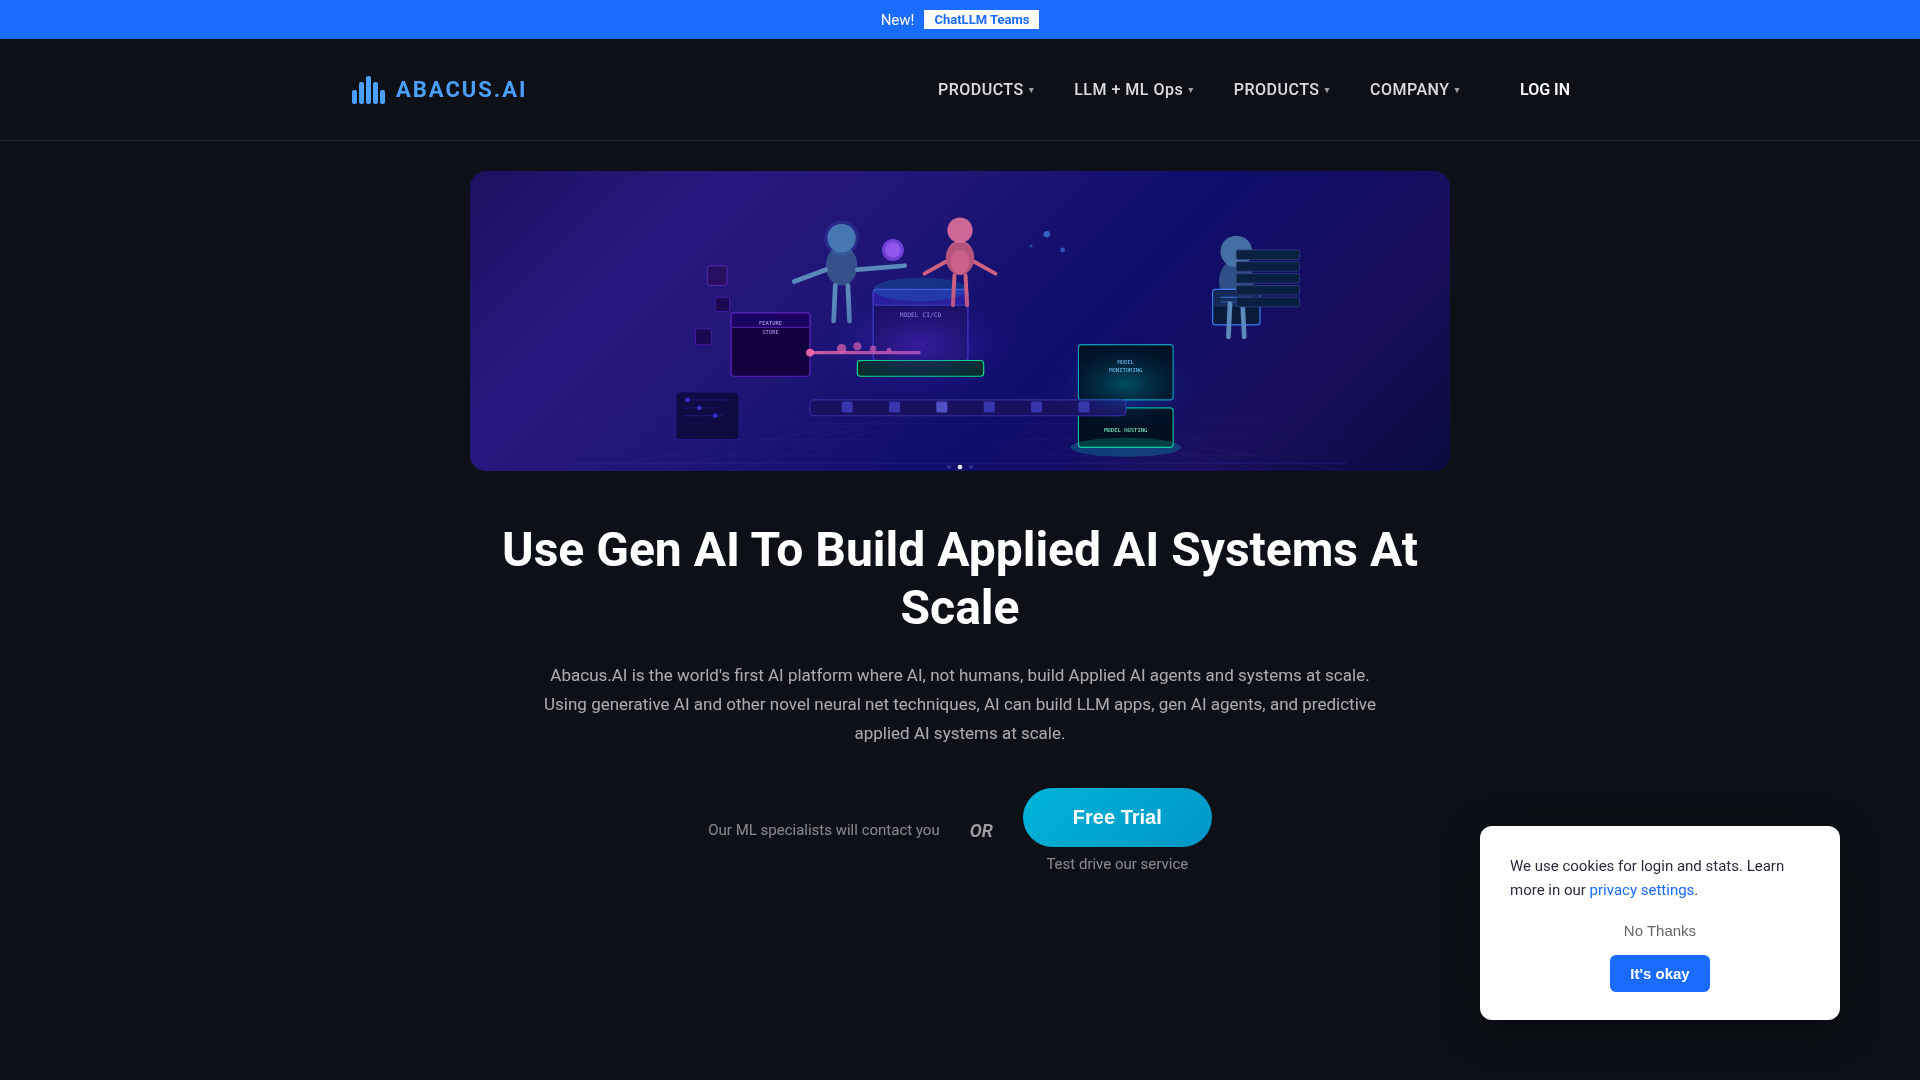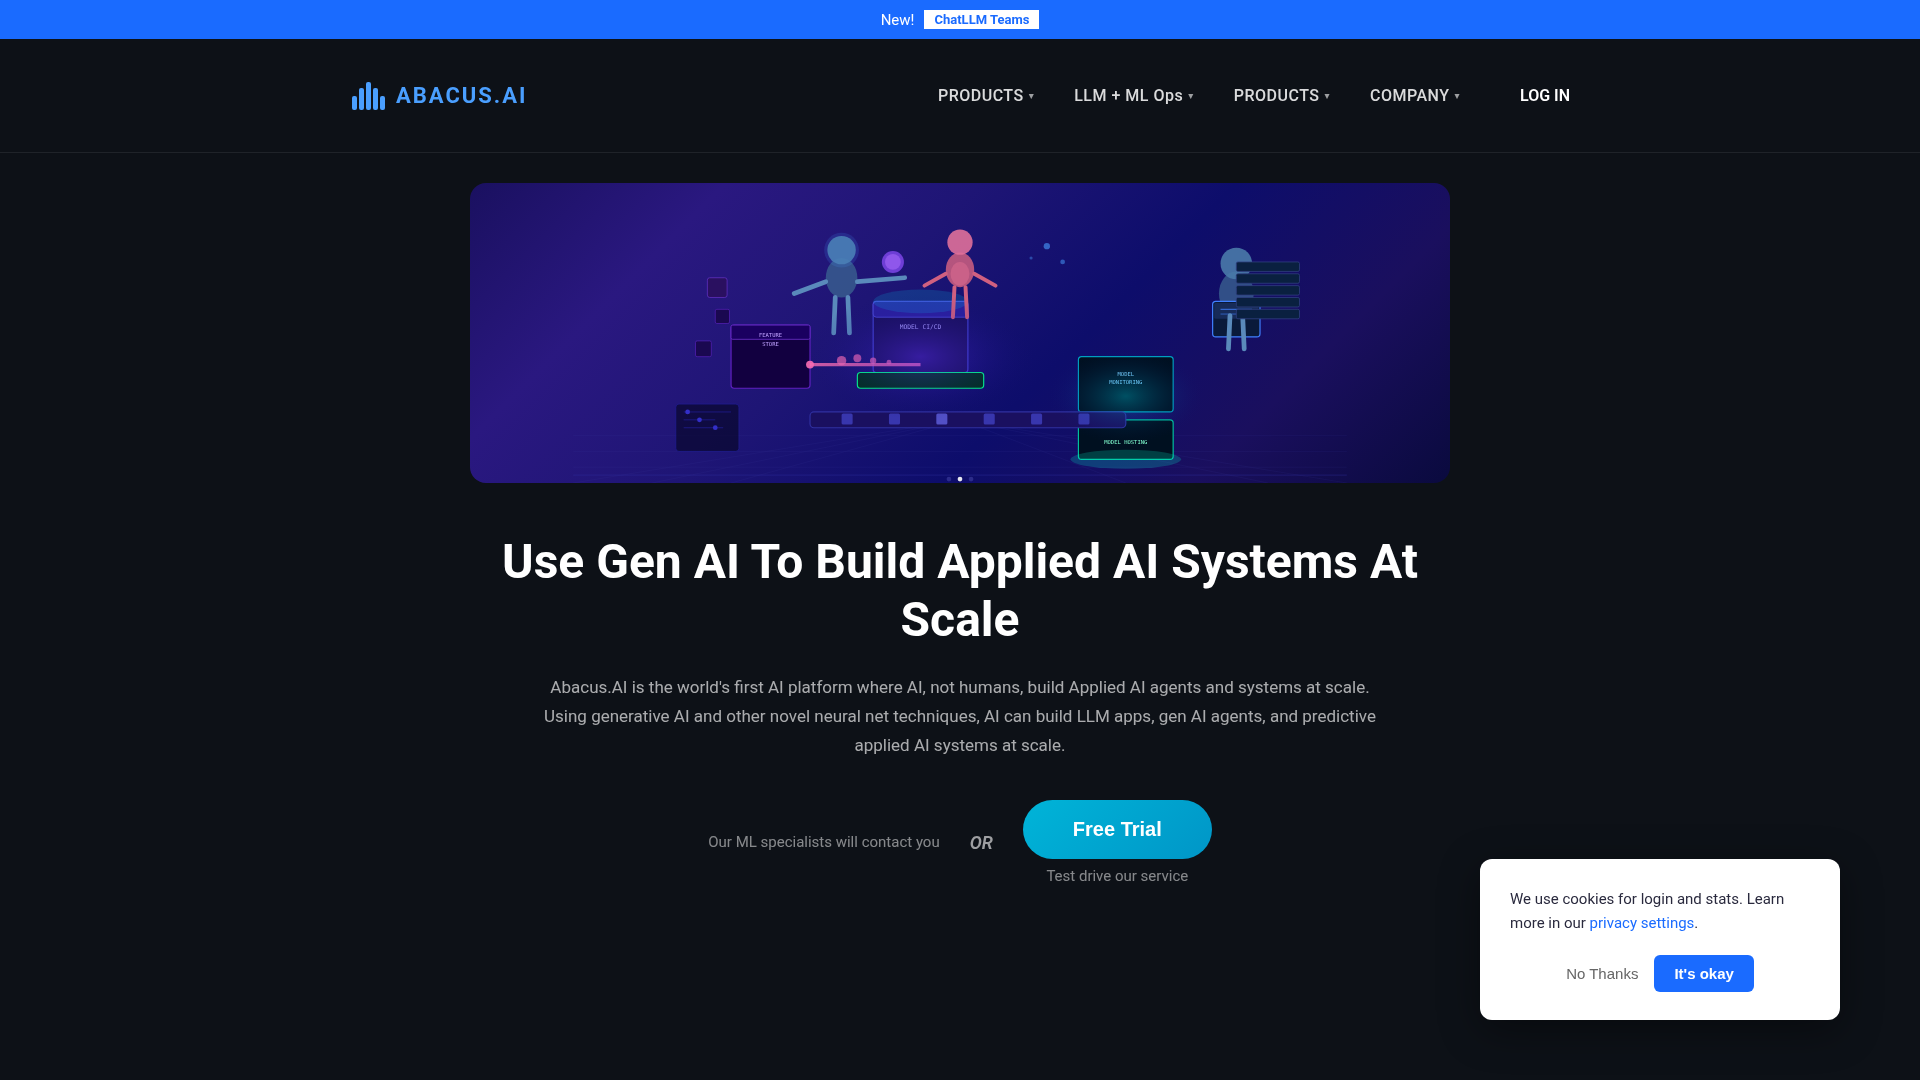--- a/index.html
+++ b/index.html
@@ -32,21 +32,21 @@
       padding: 2px 10px;
       border-radius: 0;
     }
 
     
     .navbar {
       display: flex;
       align-items: center;
       justify-content: space-between;
       padding: 0 350px;
-      height: 114px;
+      height: 102px;
       border-bottom: 1px solid rgba(255,255,255,0.08);
       background-color: #0d1117;
     }
     .logo-area {
       display: flex;
       align-items: center;
       gap: 10px;
     }
     .logo-icon {
       display: flex;
@@ -205,20 +205,21 @@
     .cookie-link {
       color: #1a6bff;
       text-decoration: none;
       cursor: pointer;
     }
     .cookie-buttons {
       display: flex;
       align-items: center;
       justify-content: center;
       gap: 16px;
+      flex-direction: column;
     }
     .btn-no-thanks {
       background: none;
       border: none;
       color: #666;
       font-size: 15px;
       cursor: pointer;
       font-weight: 500;
     }
     .btn-okay {

